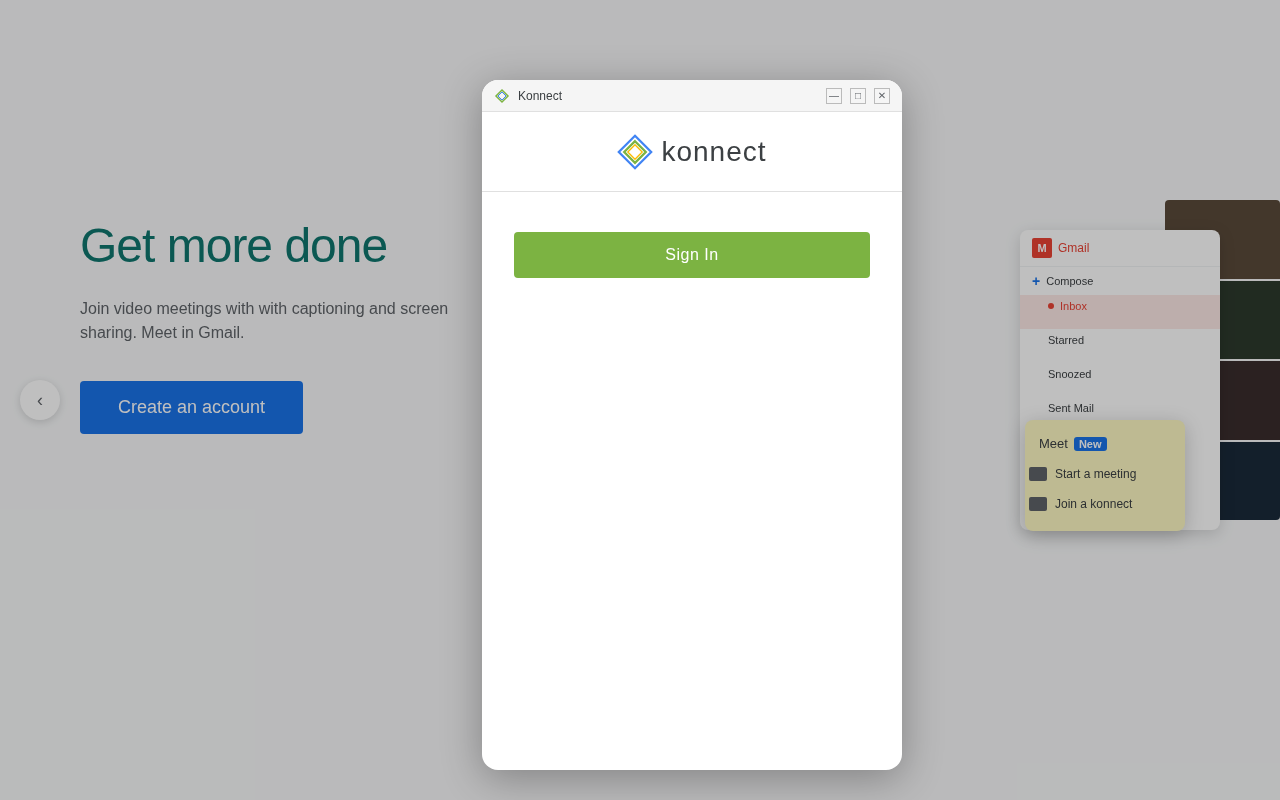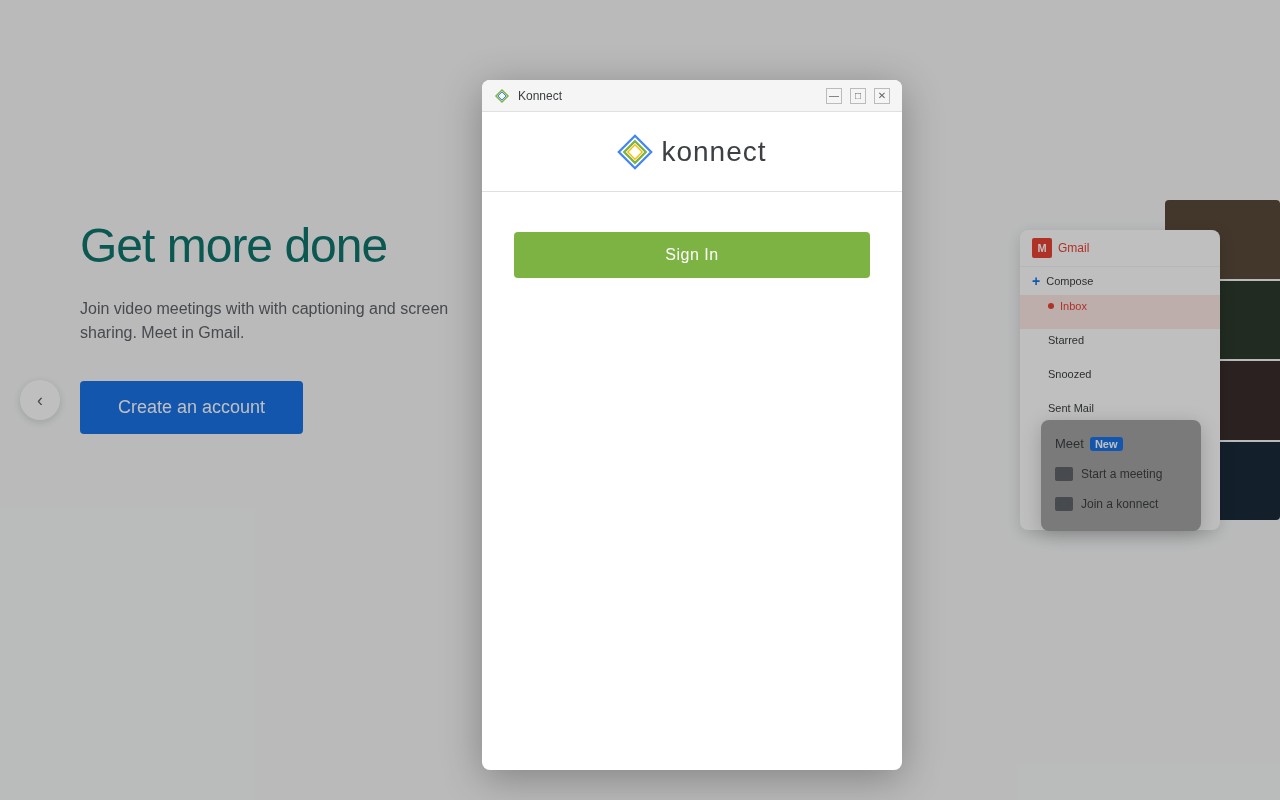--- a/index.html
+++ b/index.html
@@ -168,23 +168,23 @@
       width: 6px;
       height: 6px;
       border-radius: 50%;
       background: currentColor;
       flex-shrink: 0;
     }
 
     
     .meet-popup {
       position: absolute;
-      right: 79px;
+      right: 95px;
       top: 420px;
-      background: #a3a3a3;
+      background: #fef9c3;
       border-radius: 8px;
       box-shadow: 0 4px 20px rgba(0,0,0,0.2);
       padding: 12px 0;
       width: 160px;
     }
 
     .meet-popup-header {
       padding: 4px 14px 8px;
       display: flex;
       align-items: center;
@@ -197,21 +197,21 @@
     .meet-badge {
       background: #1a73e8;
       color: white;
       font-size: 11px;
       font-weight: 600;
       padding: 1px 5px;
       border-radius: 3px;
     }
 
     .meet-item {
-      padding: 8px 14px;
+      padding: 8px 4px;
       display: flex;
       align-items: center;
       gap: 8px;
       font-size: 12px;
       color: #3c4043;
       cursor: pointer;
     }
 
     .meet-video-icon {
       width: 18px;
@@ -255,21 +255,21 @@
     }
 
     
     .modal-window {
       position: absolute;
       top: 80px;
       left: 482px;
       width: 420px;
       height: 690px;
       background: white;
-      border-radius: 8px;
+      border-radius: 16px;
       box-shadow: 0 8px 40px rgba(0,0,0,0.3);
       overflow: hidden;
       z-index: 100;
     }
 
     .modal-titlebar {
       height: 32px;
       background: #f5f5f5;
       display: flex;
       align-items: center;

